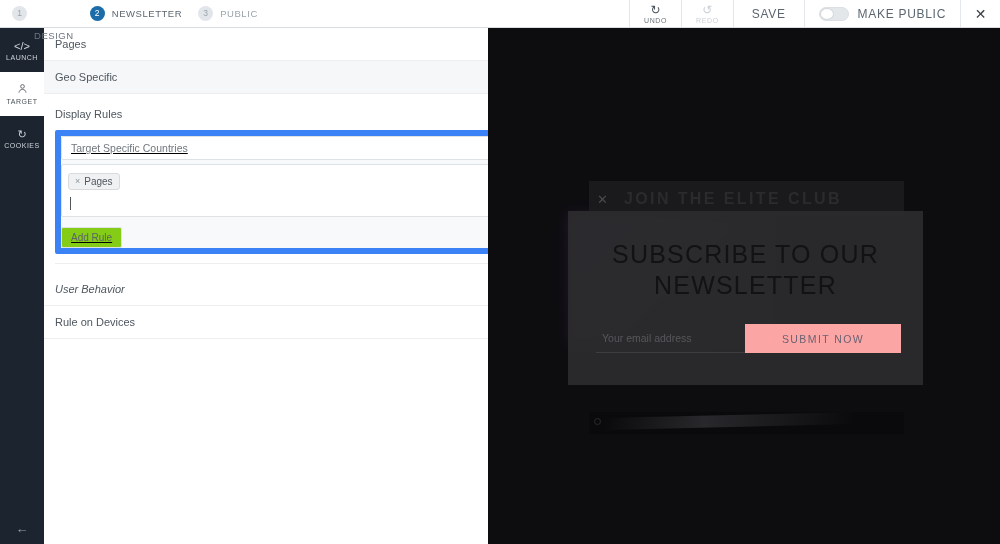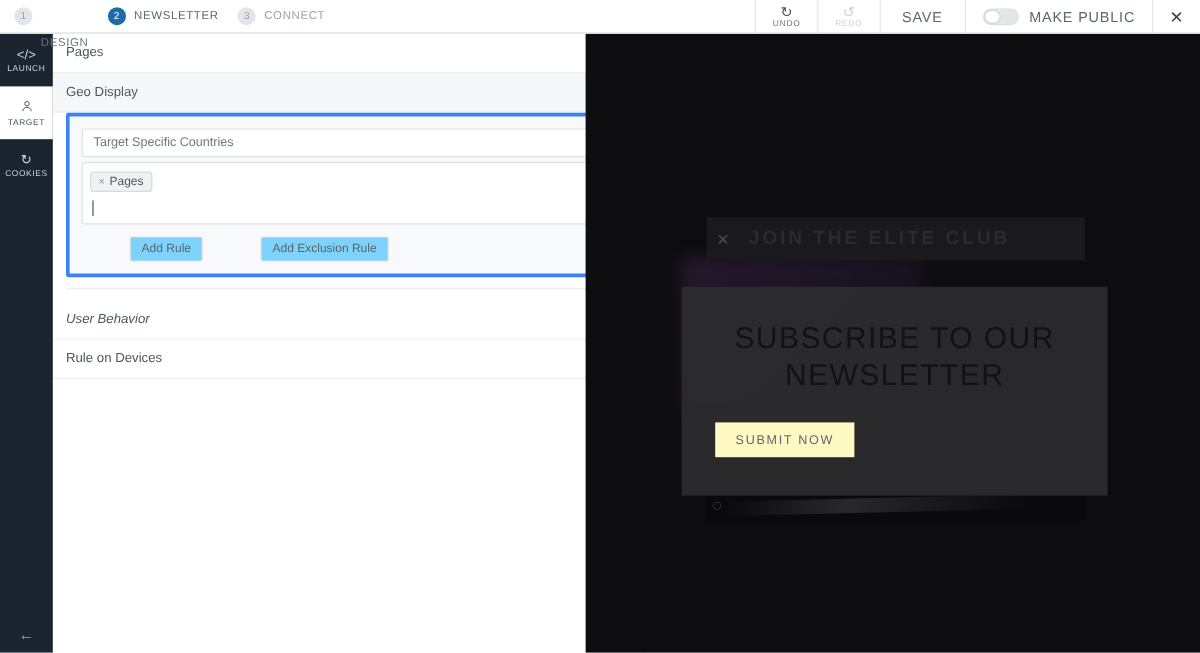--- a/index.html
+++ b/index.html
@@ -225,23 +225,23 @@
   .section-head {
     padding: 14px 11px 10px 11px;
     font-size: 11px;
     color: #4e565e;
     background: #ffffff;
   }
 
   .rules-box {
     margin: 0 11px 0 11px;
     background: #f8f9fa;
-    border: 3px solid #3b82f6;
+    border: 6px solid #3b82f6;
     border-radius: 2px;
-    padding: 10px;
+    text-decoration: underline;
   }
 
   .select-ctrl {
     height: 24px;
     background: #ffffff;
     border: 1px solid #dfe2e5;
     border-radius: 2px;
     display: flex;
     align-items: center;
     padding: 0 9px;
@@ -290,30 +290,29 @@
 
   .btn-row {
     margin-top: 10px;
     display: flex;
     gap: 8px;
   }
 
   .ghost-btn {
     height: 21px;
     padding: 0 9px;
-    background: #7dd3fc;
+    background: #84cc16;
     border: 1px solid #dfe2e5;
     border-radius: 2px;
     font-size: 10px;
     color: #5b636a;
     font-family: "Liberation Sans", sans-serif;
     cursor: pointer;
     display: flex;
     align-items: center;
-    margin-left: 40px;
   }
 
   .rules-box-after {
     height: 10px;
     margin: 0 11px;
     border-bottom: 1px solid #eceef0;
   }
 
   
   .preview {
@@ -385,21 +384,20 @@
     position: absolute;
     top: 183px; left: 80px;
     width: 355px;
     height: 174px;
     background: rgba(44,44,46,0.93);
     display: flex;
     flex-direction: column;
     align-items: center;
     justify-content: flex-start;
     padding-top: 28px;
-    margin-top: 28px;
   }
 
   .popup-title {
     width: 300px;
     text-align: center;
     color: #121214;
     font-size: 25px;
     line-height: 31px;
     letter-spacing: 1.2px;
     font-weight: normal;
@@ -423,23 +421,23 @@
     border-bottom: 1px solid #3d3d40;
     color: #5d5d61;
     font-size: 10.5px;
     font-family: "Liberation Sans", sans-serif;
     padding: 0 6px;
     outline: none;
   }
   .popup-email::placeholder { color: #57575b; }
 
   .popup-submit {
-    width: 116px;
+    width: 156px;
     height: 29px;
-    background: #fef9c3;
+    background: #fca5a5;
     border: none;
     color: #6b6272;
     font-size: 10.5px;
     letter-spacing: 1.4px;
     font-family: "Liberation Sans", sans-serif;
     cursor: pointer;
   }
 </style>
 </head>
 <body>
@@ -452,21 +450,21 @@
       <div class="step done">
         <span class="step-badge">1</span>
         <span class="step-label">DESIGN</span>
       </div>
       <div class="step active">
         <span class="step-badge">2</span>
         <span class="step-label">NEWSLETTER</span>
       </div>
       <div class="step">
         <span class="step-badge">3</span>
-        <span class="step-label">CONNECT</span>
+        <span class="step-label">PUBLIC</span>
       </div>
     </div>
 
     <div class="topbar-right">
 
       <div class="tb-cell">
         <span class="glyph">↻</span>
         <span class="cap">UNDO</span>
       </div>
 
@@ -514,43 +512,43 @@
   </div>
 
   <div class="panel">
 
     <div class="acc-row">
       <span>Pages</span>
       <span class="arrow">▸</span>
     </div>
 
     <div class="acc-row shaded">
-      <span>Geo Display</span>
+      <span>Geo Specific</span>
       <span class="arrow open">▾</span>
     </div>
 
+    <div class="section-head">Display Rules</div>
 
     <div class="rules-box">
 
       <div class="select-ctrl">
         <span>Target Specific Countries</span>
         <span class="caret">▾</span>
       </div>
 
       <div class="token-box">
         <span class="token">
           <span class="tx">×</span>
           <span>Pages</span>
         </span>
         <span class="token-input"></span>
       </div>
 
       <div class="btn-row">
         <button class="ghost-btn">Add Rule</button>
-        <button class="ghost-btn">Add Exclusion Rule</button>
       </div>
     </div>
 
     <div class="rules-box-after"></div>
 
     <div class="acc-row" style="margin-top:9px;font-style:italic;">
       <span>User Behavior</span>
       <span class="arrow">▸</span>
     </div>
 
@@ -571,18 +569,19 @@
 
     <div class="site-footer">
       <span class="dot"></span>
       <span class="streak"></span>
     </div>
 
     <div class="popup">
       <div class="popup-title">SUBSCRIBE TO OUR NEWSLETTER</div>
 
       <div class="popup-form">
+        <input class="popup-email" type="text" placeholder="Your email address" style="">
         <button class="popup-submit">SUBMIT NOW</button>
       </div>
     </div>
   </div>
 
 </div>
 
 </body></html>

